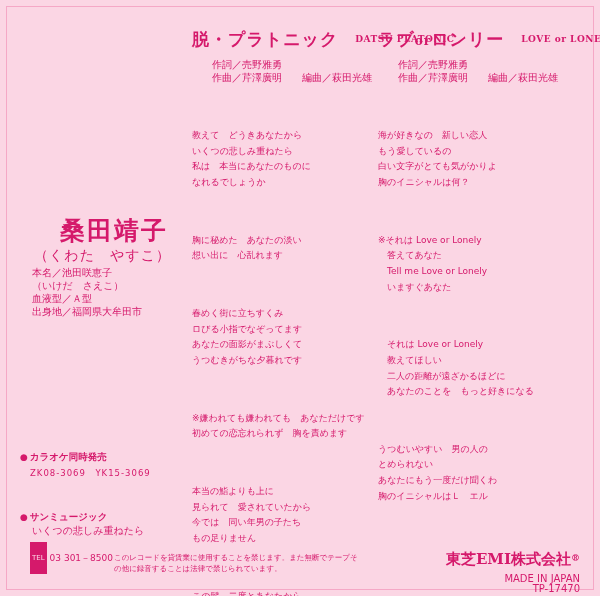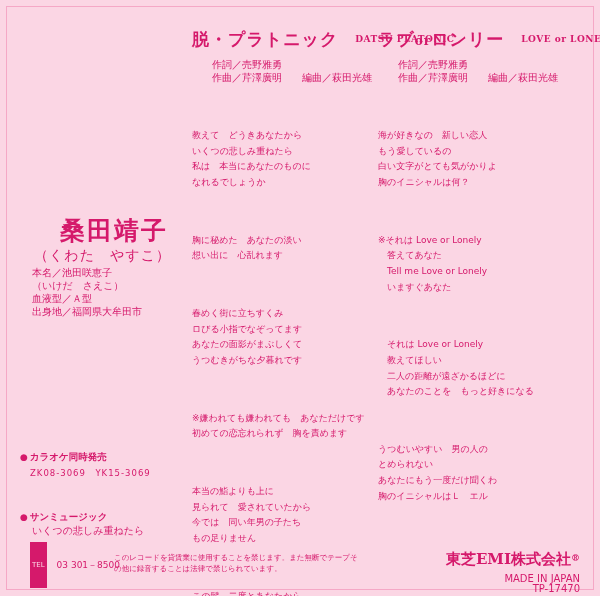--- a/index.html
+++ b/index.html
@@ -95,22 +95,22 @@
     margin-left: 10px;
     margin-top: 5px;
     white-space: nowrap;
   }
   .phone .box {
     display: inline-block;
     border: 1px solid #d5196b;
     background: #d5196b;
     color: #fbd6e4;
     font-size: 7px;
-    padding: 18px 1px;
-    margin-right: 10px;
+    padding: 11px 1px;
+    margin-right: 3px;
     vertical-align: 1px;
   }
 
   
   .song {
     position: absolute;
     top: 28px;
     color: #d5196b;
   }
   .song.a { left: 192px; width: 178px; }

